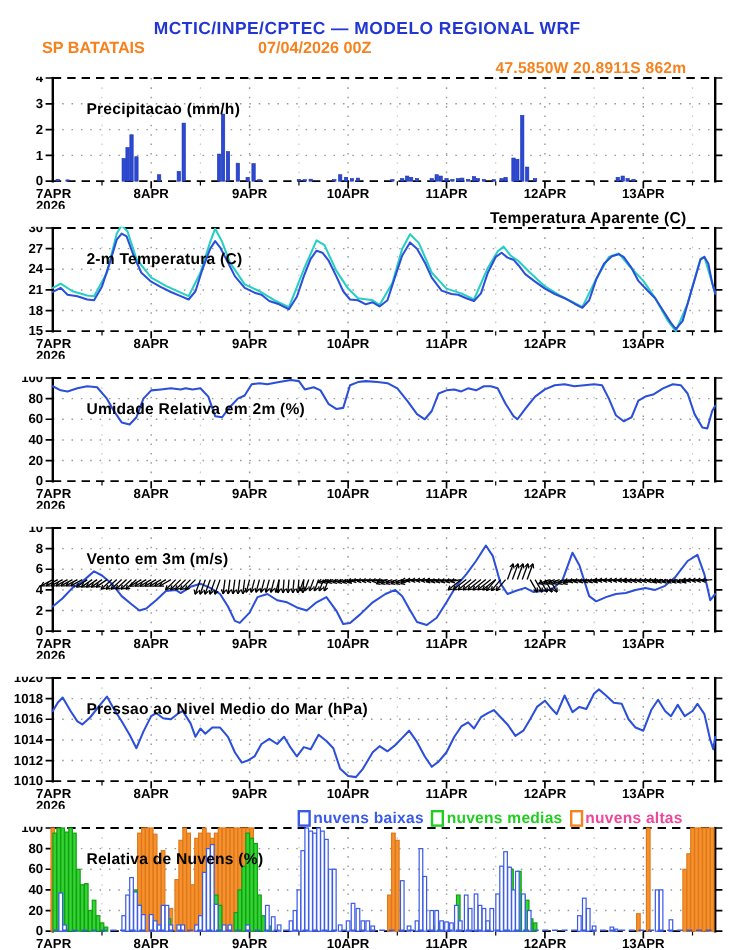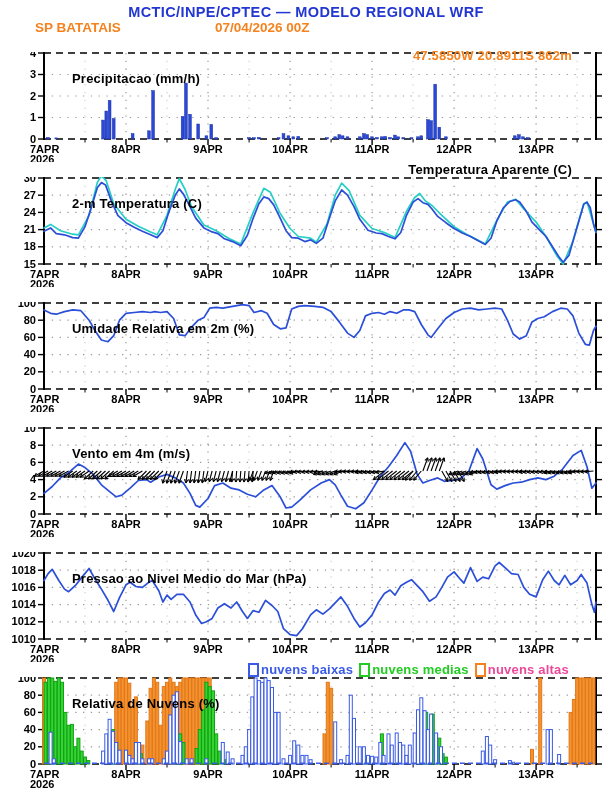--- a/index.html
+++ b/index.html
@@ -1,28 +1,28 @@
 <!DOCTYPE html>
 <html><head>
 <meta charset="utf-8">
 <style>
   html,body{margin:0;padding:0;background:#fff;}
   .page{position:relative;width:612px;height:792px;background:#fff;overflow:hidden;
         font-family:"Liberation Sans",sans-serif;}
-  .hdr1{padding-top:4px;text-align:center;font-weight:bold;font-size:14.5px;
+  .hdr1{padding-top:16px;text-align:center;font-weight:bold;font-size:14.5px;
         letter-spacing:.4px;color:#2236d2;white-space:pre;}
   .hdr2{position:relative;height:17px;font-weight:bold;font-size:13.5px;color:#f5821e;}
   .hdr2 .station{position:absolute;left:35px;top:0;}
   .hdr2 .runtime{position:absolute;left:215px;top:0;}
   section.chart{height:125px;}
   .tbar{height:15px;position:relative;font-weight:bold;font-size:13px;
         letter-spacing:.2px;color:#000;}
   .tbar .tl{position:absolute;left:72px;top:0;margin-top:34px;}
   .tbar .tr{position:absolute;right:40px;top:0;}
-  .orange{color:#f5821e;margin-top:11px;}
+  .orange{color:#f5821e;}
   .cyan{color:#000000;}
   .legend{position:absolute;left:248px;top:0;right:4px;display:flex;gap:6px;
           align-items:flex-start;font-size:13px;}
   .legend .li{display:flex;align-items:center;gap:2px;white-space:nowrap;}
   .sq{display:inline-block;width:7px;height:10px;background:#fff;border:2px solid #000;}
   .lb-baixas{color:#3a5ae8;} .lb-medias{color:#22cc22;} .lb-altas{color:#ec4899;}
   svg.plot{display:block;}
   svg text.tk{font-family:"Liberation Sans",sans-serif;font-weight:bold;font-size:11px;fill:#000;}
 </style>
 </head>
@@ -288,21 +288,21 @@
         <text x="290.1" y="101" class="tk" text-anchor="middle">10APR</text>
         <text x="372.1" y="101" class="tk" text-anchor="middle">11APR</text>
         <text x="454.1" y="101" class="tk" text-anchor="middle">12APR</text>
         <text x="536.1" y="101" class="tk" text-anchor="middle">13APR</text>
         <polyline points="44.0,7.9 50.6,11.3 56.3,12.2 64.5,9.6 72.7,7.9 80.9,8.7 89.1,18.2 94.9,28.5 101.4,38.0 108.0,39.7 113.7,33.7 119.5,18.2 126.0,11.3 134.2,10.5 142.4,9.6 150.6,10.5 154.7,9.6 160.5,10.5 167.0,9.6 173.6,16.5 179.3,32.8 185.1,33.7 191.6,25.1 198.2,18.2 203.9,15.6 209.7,6.2 216.2,5.3 222.8,6.2 232.6,4.4 242.5,2.7 249.1,3.6 254.0,10.5 261.4,8.7 267.1,11.3 273.7,22.5 280.2,26.8 286.0,25.9 291.7,7.0 298.3,4.4 304.8,3.6 314.7,4.4 322.9,5.3 331.1,9.6 339.3,19.9 347.5,31.1 354.0,35.4 359.8,28.5 365.5,13.9 372.1,11.3 378.6,10.5 384.4,12.2 390.1,9.6 396.7,11.3 403.3,7.9 409.0,7.9 414.7,9.6 421.3,22.5 427.9,32.8 431.1,35.4 437.7,26.8 445.9,16.5 454.1,10.5 462.3,7.0 470.5,6.2 478.7,7.9 486.9,7.0 495.1,6.2 501.7,7.0 507.4,18.2 513.2,32.0 519.7,37.1 526.3,33.7 532.0,19.9 537.8,16.5 544.3,14.8 552.5,9.6 560.7,6.2 567.3,7.0 573.0,13.9 578.8,31.1 585.3,42.3 589.4,43.1 593.5,28.5 596.0,24.2" fill="none" stroke="#2b4fd8" stroke-width="1.7" stroke-linejoin="round" stroke-linecap="round"></polyline>
       </svg>
   </section>
 
   <section class="chart">
     <div class="tbar">
-      <span class="tl">Vento em 4m (m/s)</span>
+      <span class="tl">Vento em 3m (m/s)</span>
     </div>
     <svg class="plot" width="612" height="110">
         <line x1="85.0" y1="1" x2="85.0" y2="87" stroke="#c8c8c8" stroke-width="1" stroke-dasharray="1.3 6.5"></line>
         <line x1="85.0" y1="87" x2="85.0" y2="90.5" stroke="#000" stroke-width="1"></line>
         <line x1="126.0" y1="1" x2="126.0" y2="87" stroke="#9a9a9a" stroke-width="1.2" stroke-dasharray="1.3 6.5"></line>
         <line x1="126.0" y1="87" x2="126.0" y2="93" stroke="#000" stroke-width="1.4"></line>
         <line x1="167.0" y1="1" x2="167.0" y2="87" stroke="#c8c8c8" stroke-width="1" stroke-dasharray="1.3 6.5"></line>
         <line x1="167.0" y1="87" x2="167.0" y2="90.5" stroke="#000" stroke-width="1"></line>
         <line x1="208.0" y1="1" x2="208.0" y2="87" stroke="#9a9a9a" stroke-width="1.2" stroke-dasharray="1.3 6.5"></line>
         <line x1="208.0" y1="87" x2="208.0" y2="93" stroke="#000" stroke-width="1.4"></line>

